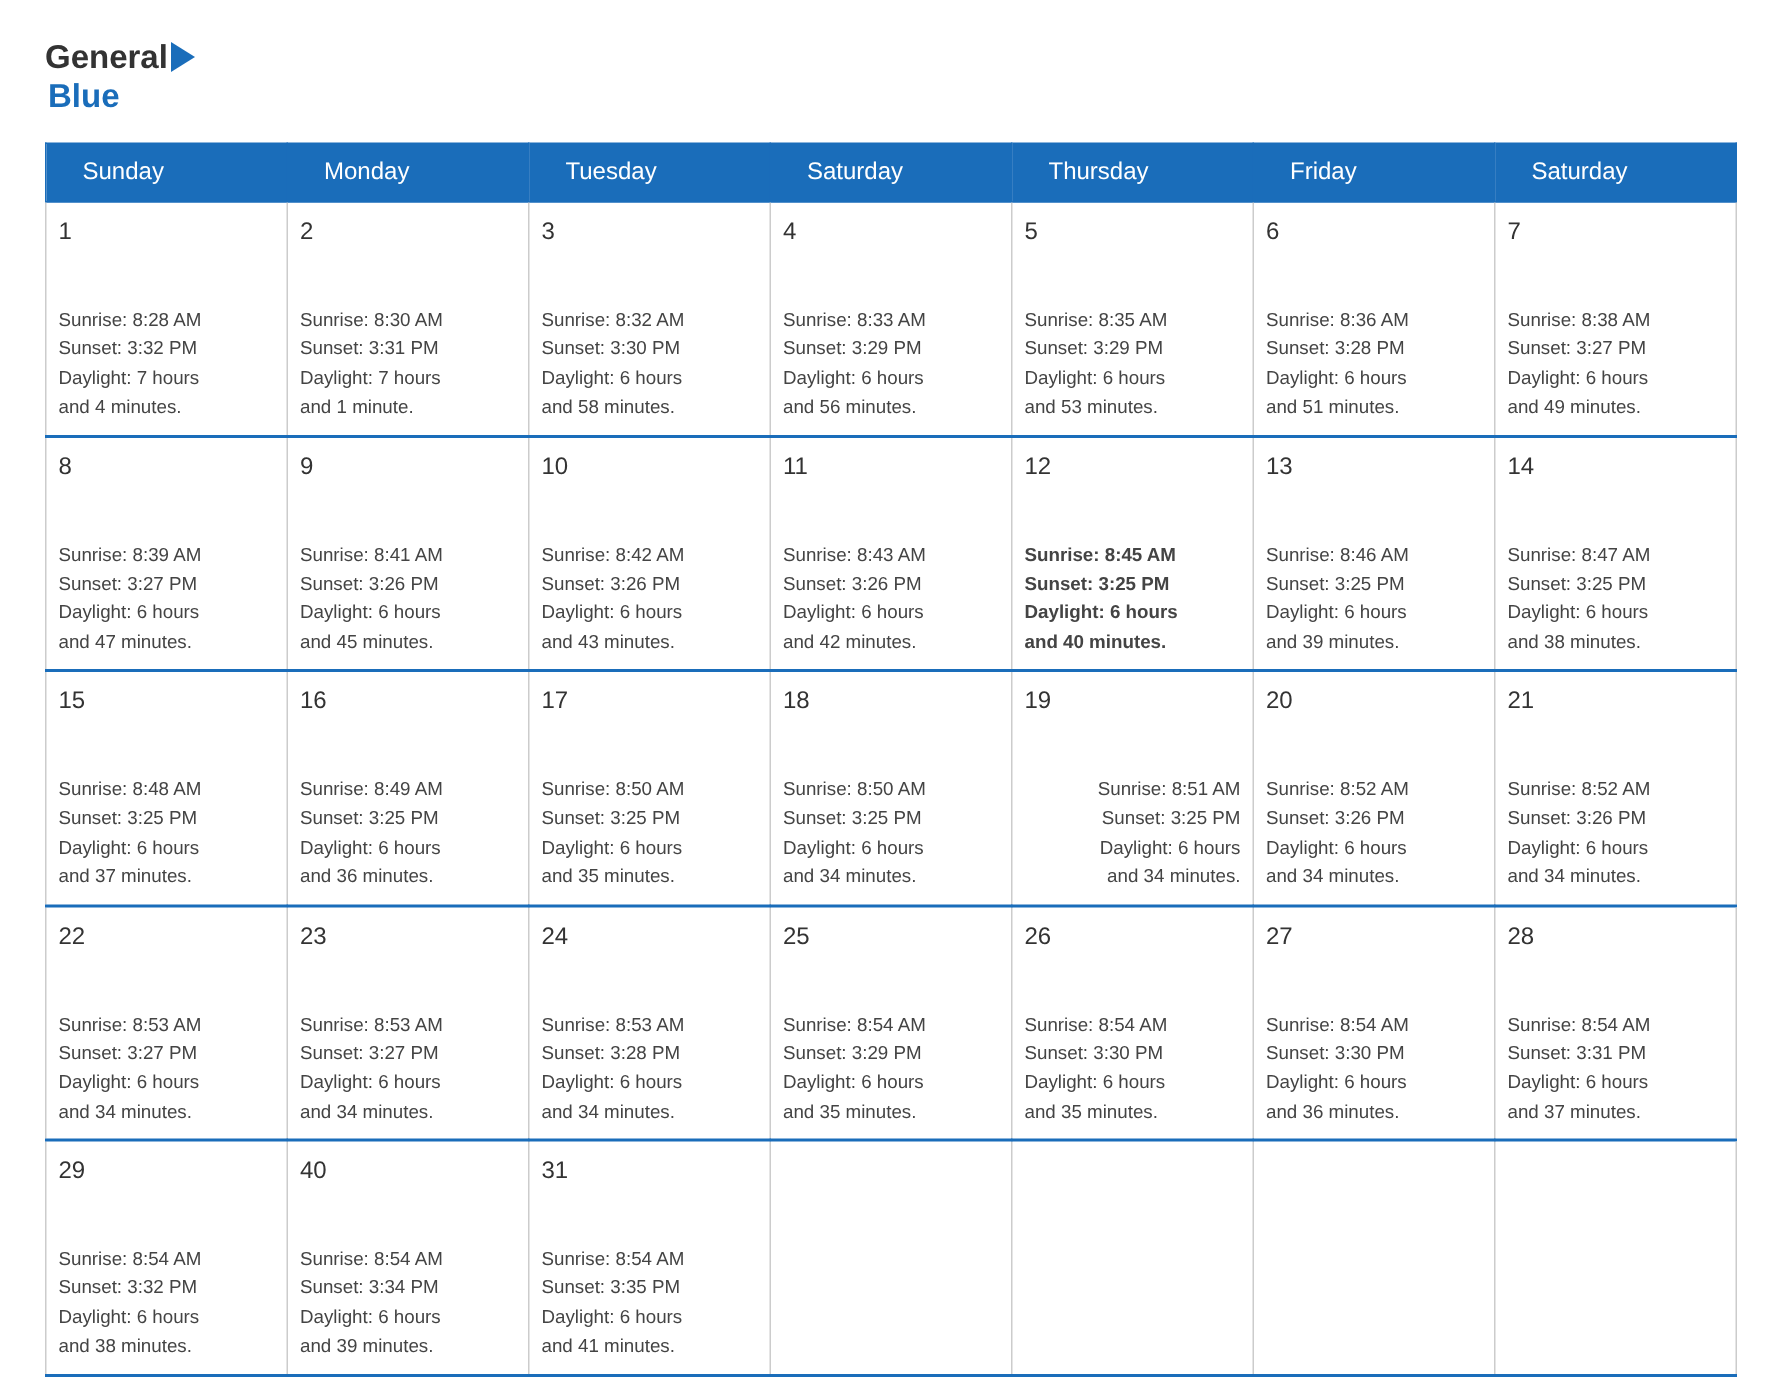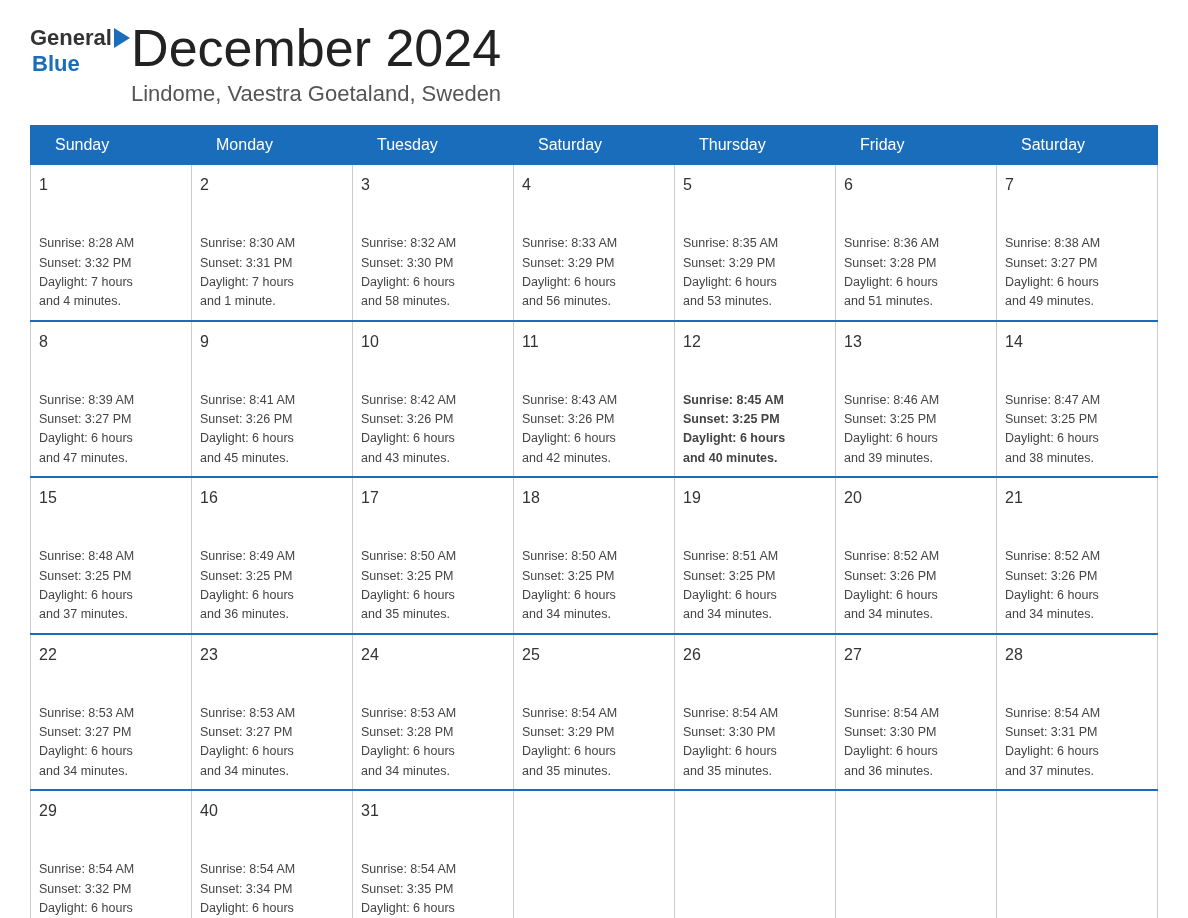--- a/index.html
+++ b/index.html
@@ -6,20 +6,21 @@
     body {
       font-family: Arial, sans-serif;
       background: #fff;
       color: #333;
       width: 1188px;
       min-height: 918px;
       padding: 20px 30px;
     }
     .header {
       display: flex;
+      justify-content: space-between;
       align-items: flex-start;
       margin-bottom: 18px;
     }
     .logo {
       display: flex;
       flex-direction: column;
       align-items: flex-start;
       padding-top: 5px;
     }
     .logo-text {
@@ -110,24 +111,20 @@
 <div class="header">
   <div class="logo">
     <div class="logo-text">
       <span class="logo-general">General</span>
         <span class="logo-arrow"></span>
     </div>
     <div style="margin-left:2px;">
       <span class="logo-blue">Blue</span>
     </div>
   </div>
-  <div class="title-section">
-    <div class="month-title">December 2024</div>
-    <div class="location-title">Lindome, Vaestra Goetaland, Sweden</div>
-  </div>
 </div>
 
 <table>
   <thead>
     <tr id="header-row">
         <th>Sunday</th>
         <th>Monday</th>
         <th>Tuesday</th>
         <th>Saturday</th>
         <th>Thursday</th>
@@ -262,21 +259,21 @@
         </td>
         <td>
           <span class="day-number">18</span>
           <div class="day-info" style="white-space: pre-line;">Sunrise: 8:50 AM
 Sunset: 3:25 PM
 Daylight: 6 hours
 and 34 minutes.</div>
         </td>
         <td>
           <span class="day-number">19</span>
-          <div class="day-info" style="white-space: pre-line;">Sunrise: 8:51 AM
+          <div class="day-info" style="white-space: pre-line; text-align: right;">Sunrise: 8:51 AM
 Sunset: 3:25 PM
 Daylight: 6 hours
 and 34 minutes.</div>
         </td>
         <td>
           <span class="day-number">20</span>
           <div class="day-info" style="white-space: pre-line;">Sunrise: 8:52 AM
 Sunset: 3:26 PM
 Daylight: 6 hours
 and 34 minutes.</div>

